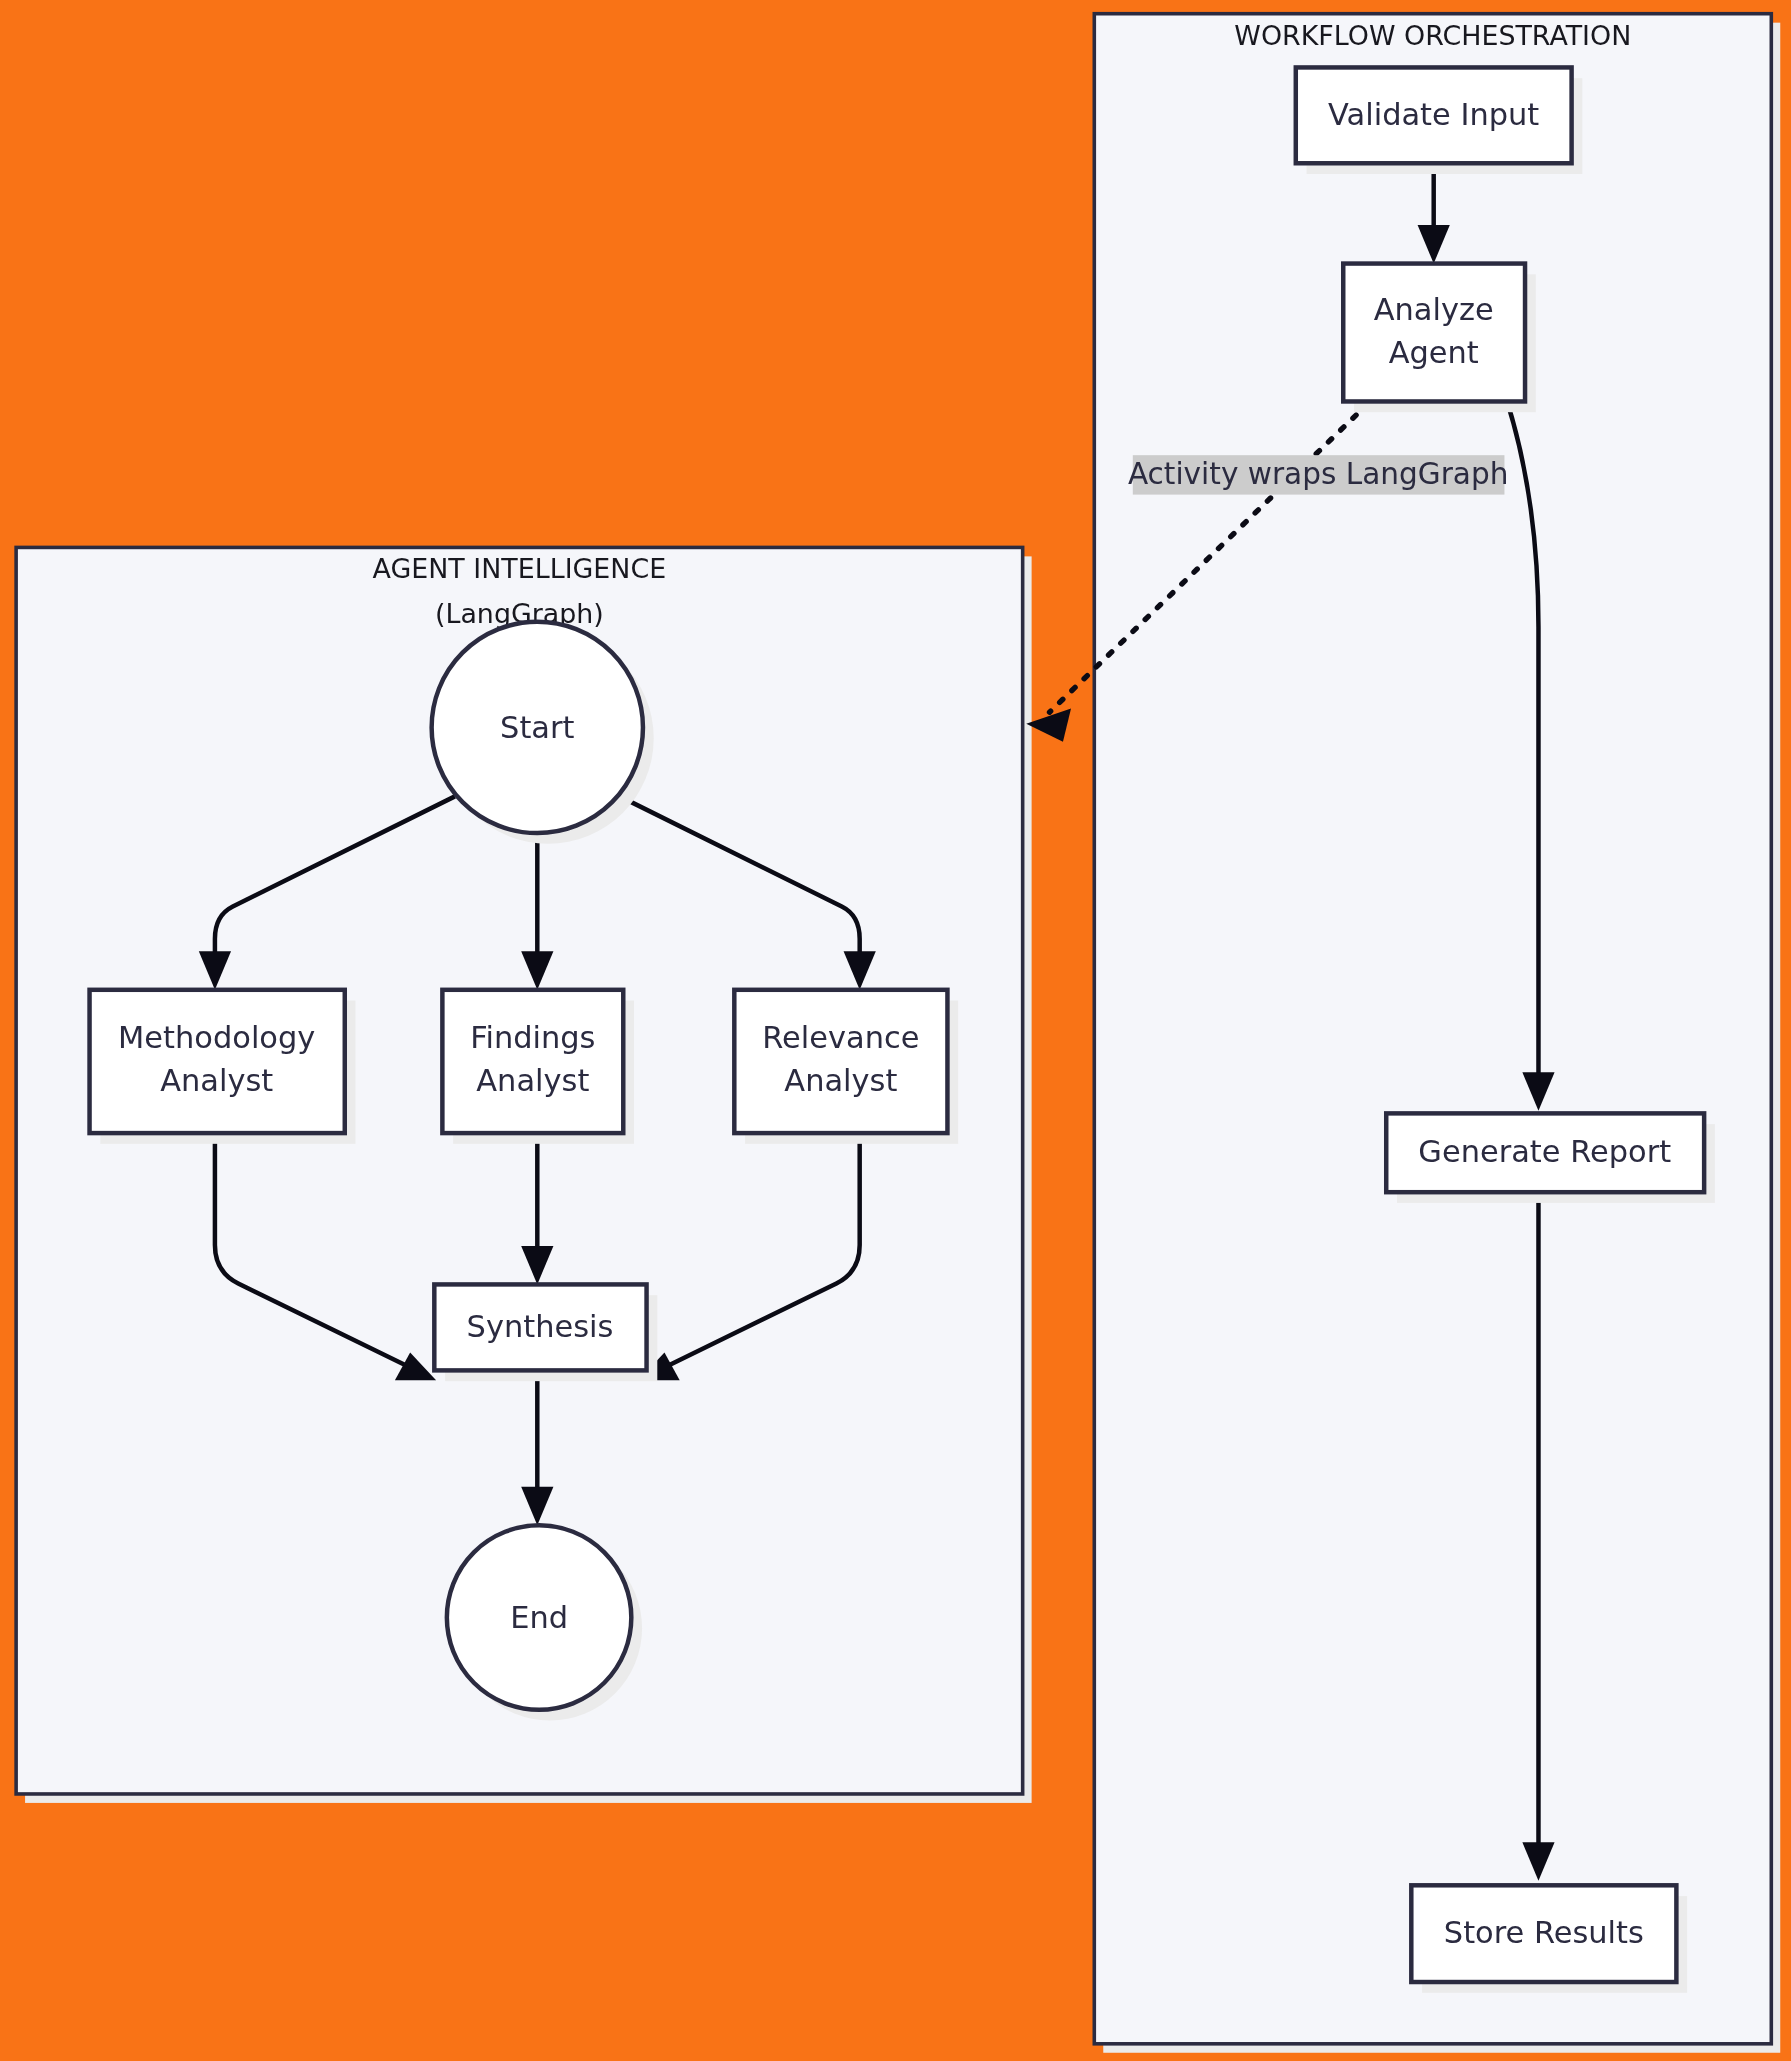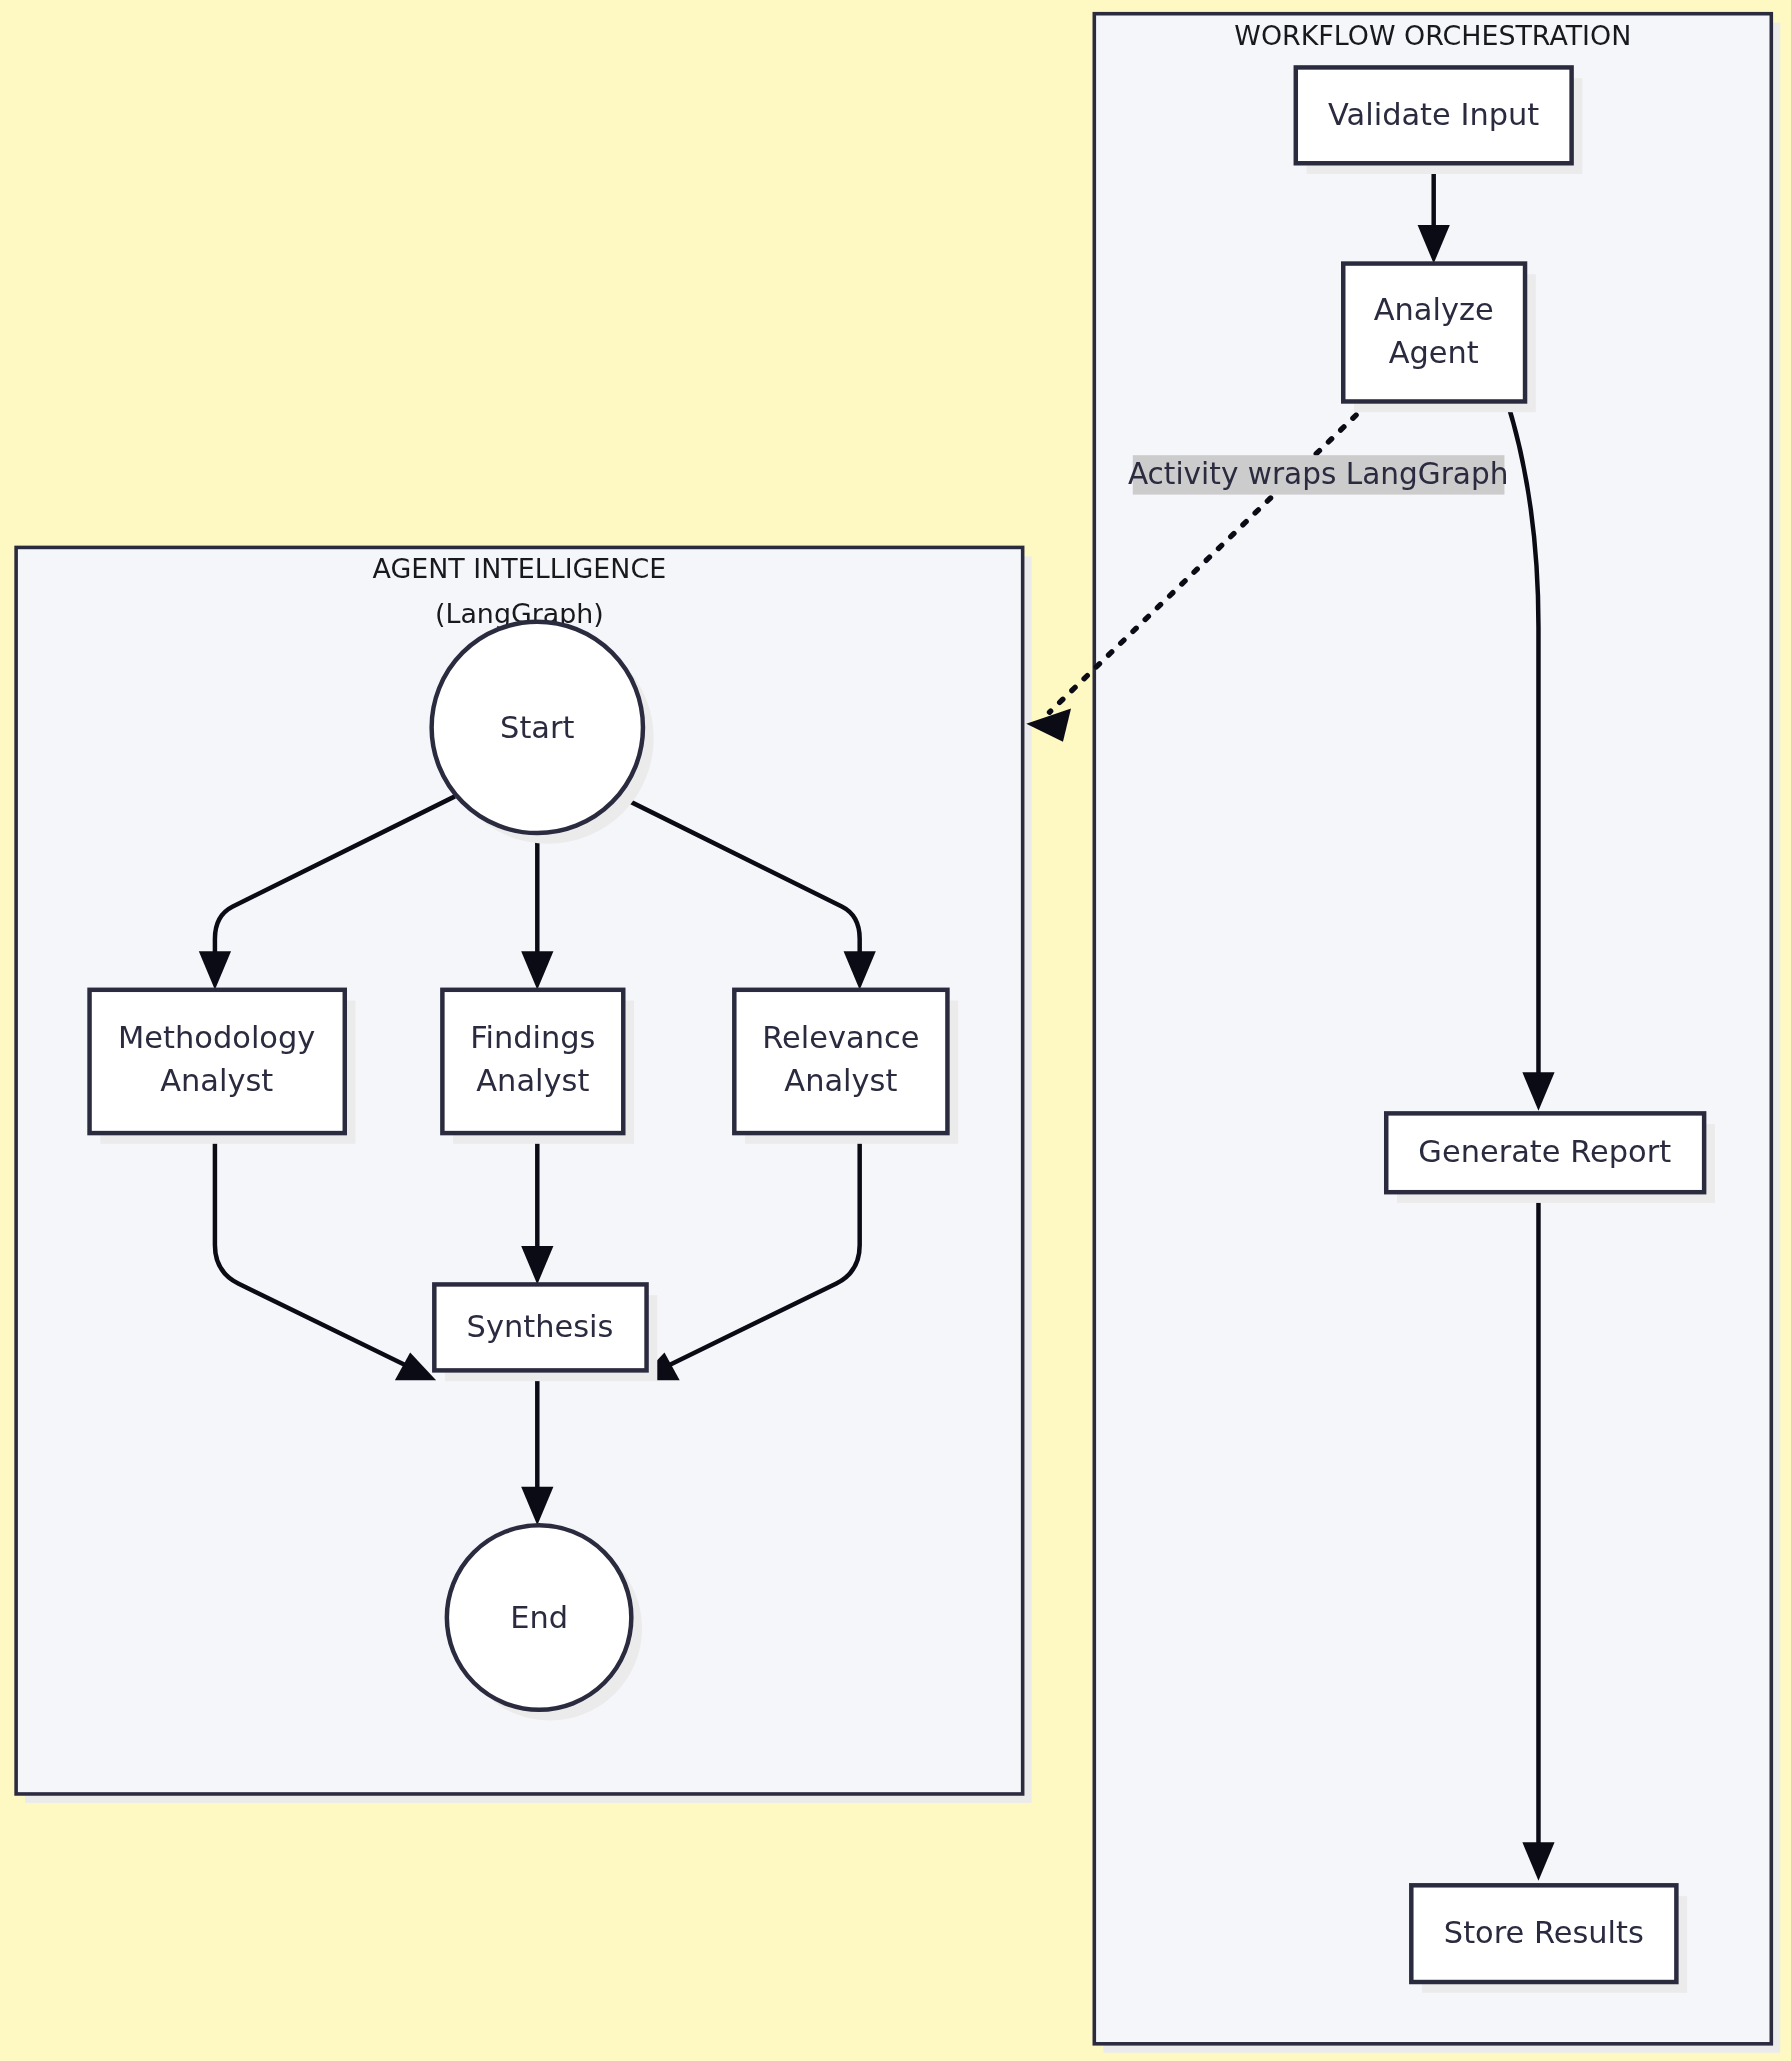--- a/index.html
+++ b/index.html
@@ -7,21 +7,21 @@
     padding: 0;
     background: #ffffff;
   }
   body {
     font-family: "DejaVu Sans", "Liberation Sans", sans-serif;
   }
   #canvas {
     position: relative;
     width: 1791px;
     height: 2062px;
-    background: #fef9c3;
+    background: #f97316;
     overflow: hidden;
   }
   svg#diagram {
     position: absolute;
     left: 0;
     top: 0;
     width: 1791px;
     height: 2062px;
   }
   .cluster-rect {

